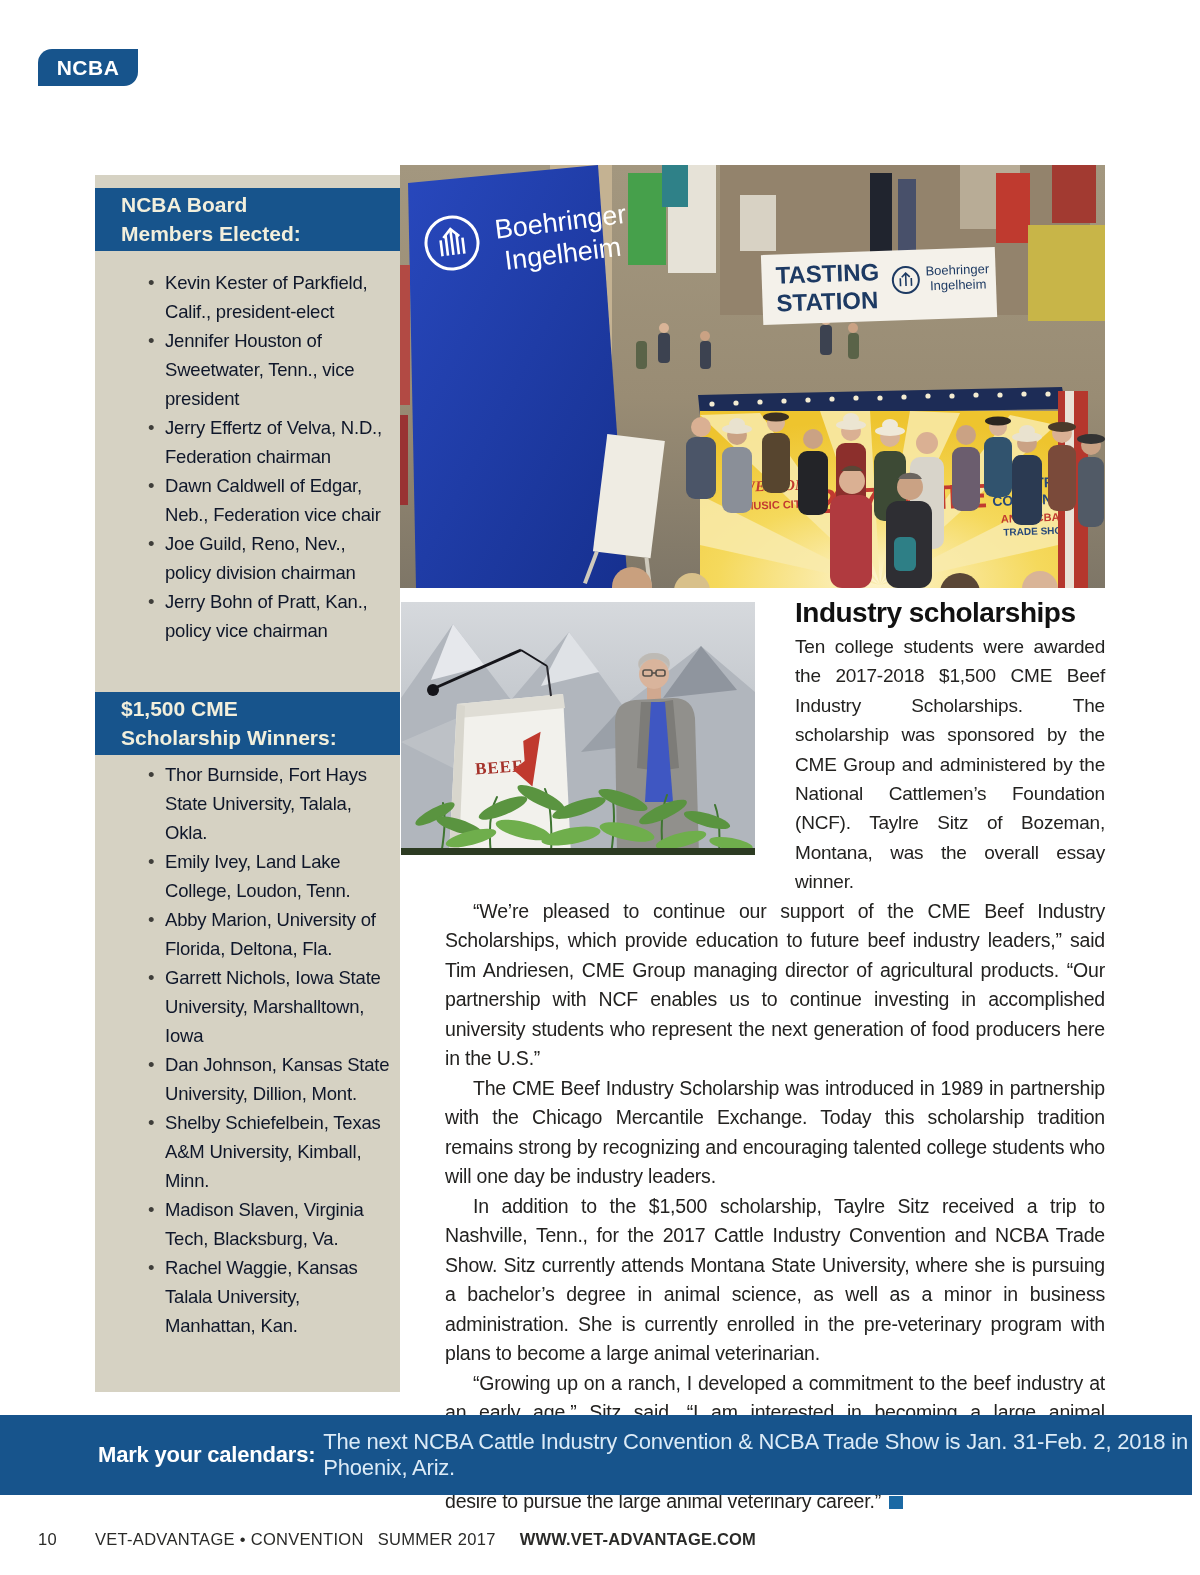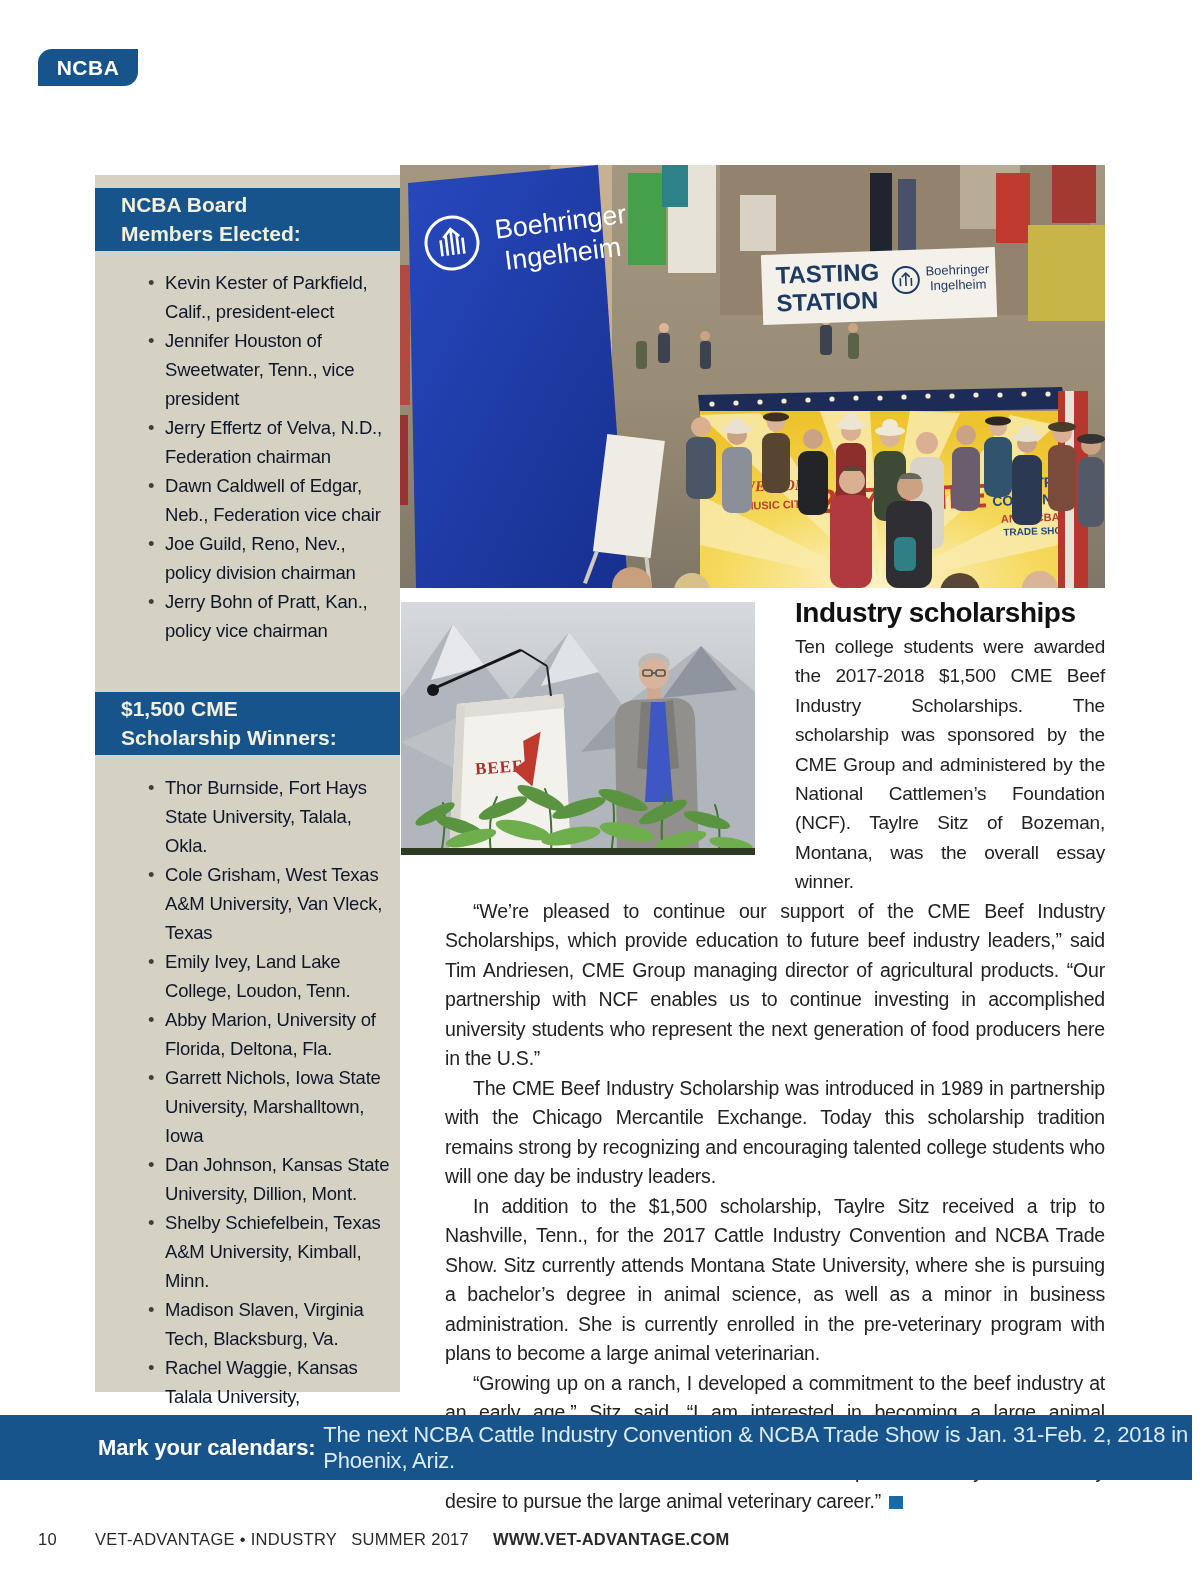--- a/index.html
+++ b/index.html
@@ -26,21 +26,21 @@
     padding:2px 4px 3px 26px;
   }
   .side-head.first{top:13px;}
   .side-head.second{top:517px;}
   .side-list{
     position:absolute;left:0;margin:0;box-sizing:border-box;
     padding:0 10px 0 70px;width:305px;list-style:none;
     font-size:18.5px;line-height:29px;color:#0f172a;letter-spacing:-.2px;
   }
   .side-list.first{top:93px;}
-  .side-list.second{top:598px;}
+  .side-list.second{top:585px;}
   .side-list li{position:relative;}
   .side-list li::before{content:"\2022";position:absolute;left:-17px;color:#3f3e3a;}
   
   .photo-top{position:absolute;left:400px;top:165px;width:705px;height:423px;overflow:hidden;}
   .photo-speaker{position:absolute;left:401px;top:602px;width:354px;height:253px;overflow:hidden;}
   .photo-top svg,.photo-speaker svg{display:block;}
   
   .article{position:absolute;left:445px;top:596px;width:660px;}
   .rightcol{margin-left:350px;min-height:284px;}
   .article h2{
@@ -51,21 +51,21 @@
     margin:0;font-size:19px;line-height:29.4px;text-align:justify;color:#232220;
     letter-spacing:-.2px;
   }
   .article p.body-par{font-size:19.5px;line-height:29.5px;text-indent:28px;}
   .endmark{
     display:inline-block;width:14px;height:13px;background:#1b69a4;margin-left:8px;
     vertical-align:-1px;
   }
   
   .cal-banner{
-    position:absolute;left:0;top:1415px;width:1192px;height:65px;background:#17548c;
+    position:absolute;left:0;top:1415px;width:1192px;height:80px;background:#17548c;
     display:flex;align-items:center;box-sizing:border-box;padding-left:98px;
     font-size:22px;letter-spacing:-.2px;
   }
   .cal-banner .lbl{color:#ffffff;font-weight:bold;margin-right:8px;white-space:nowrap;}
   .cal-banner .txt{color:#dcebf7;}
   
   .footer{
     position:absolute;left:38px;top:1530px;font-size:16.5px;color:#2a2a28;
     display:flex;align-items:baseline;letter-spacing:.3px;
   }
@@ -95,21 +95,20 @@
         <li>Joe Guild, Reno, Nev., policy division chairman</li>
         <li>Jerry Bohn of Pratt, Kan., policy vice chairman</li>
       </ul>
     <div class="side-head second">
       <span>$1,500 CME</span><br>
       <span>Scholarship Winners:</span>
     </div>
     <ul class="side-list second">
 
     <li>Thor Burnside, Fort Hays State University, Talala, Okla.</li>
-        <li>Cole Grisham, West Texas A&amp;M University, Van Vleck, Texas</li>
         <li>Emily Ivey, Land Lake College, Loudon, Tenn.</li>
         <li>Abby Marion, University of Florida, Deltona, Fla.</li>
         <li>Garrett Nichols, Iowa State University, Marshalltown, Iowa</li>
         <li>Dan Johnson, Kansas State University, Dillion, Mont.</li>
         <li>Shelby Schiefelbein, Texas A&amp;M University, Kimball, Minn.</li>
         <li>Madison Slaven, Virginia Tech, Blacksburg, Va.</li>
         <li>Rachel Waggie, Kansas Talala University, Manhattan, Kan.</li>
       </ul>
   </aside>
 
@@ -422,18 +421,18 @@
     <p class="body-par"><span>“Growing up on a ranch, I developed a commitment to the beef industry at an early age,” Sitz said. “I am interested in becoming a large animal veterinarian, and through ranch life I have been able to see and visit as they doctored cut horses or lame cattle. These experiences only furthered my desire to pursue the large animal veterinary career.”</span><span class="endmark"></span></p>
   </div>
 
   <div class="cal-banner">
     <span class="lbl">Mark your calendars:</span>
     <span class="txt">The next NCBA Cattle Industry Convention &amp; NCBA Trade Show is Jan. 31-Feb. 2, 2018 in Phoenix, Ariz.</span>
   </div>
 
   <div class="footer">
     <span class="pgnum">10</span>
-    <span class="mag">VET-ADVANTAGE • INDUSTRY</span>
+    <span class="mag">VET-ADVANTAGE • CONVENTION</span>
     <span class="issue">SUMMER 2017</span>
     <span class="site">WWW.VET-ADVANTAGE.COM</span>
   </div>
 
 </div>
 
 </body></html>

